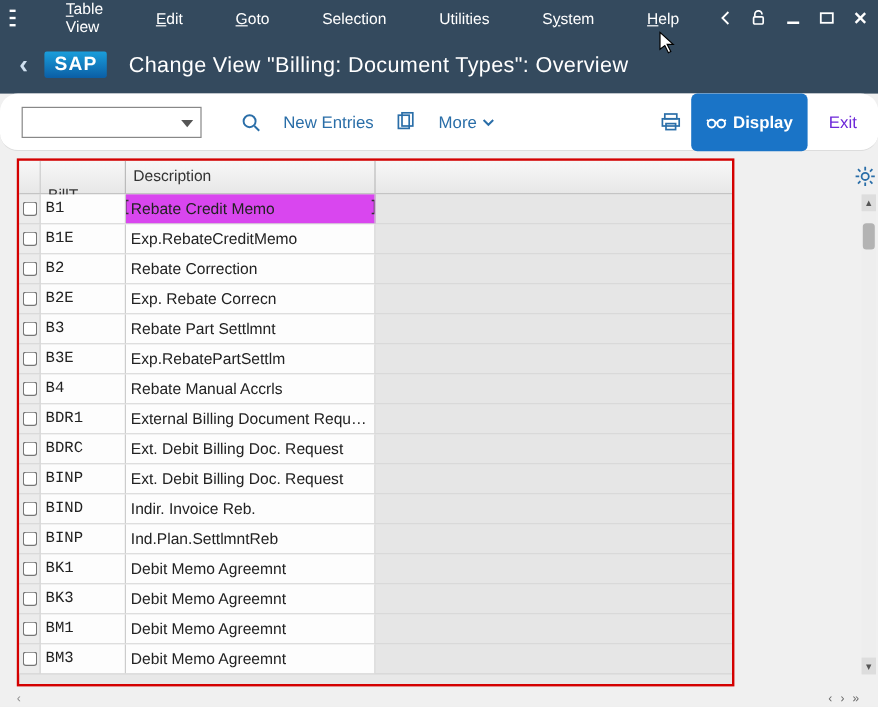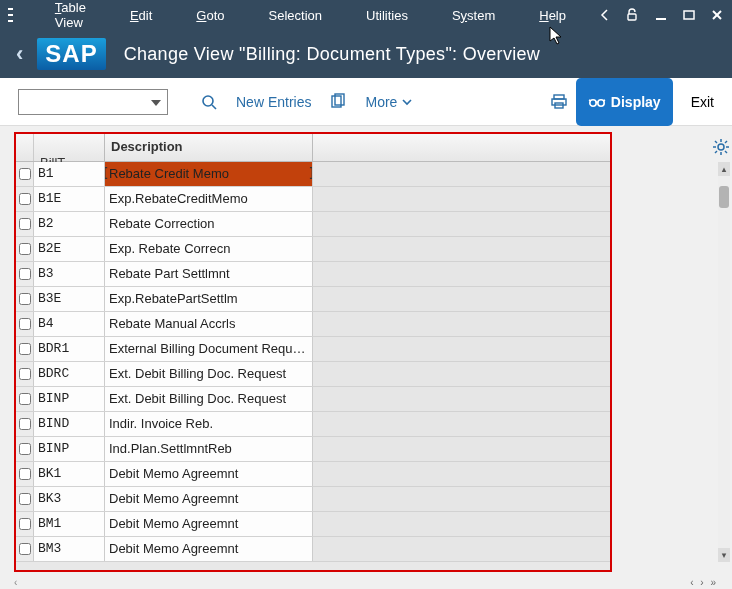--- a/index.html
+++ b/index.html
@@ -8,52 +8,52 @@
   .menubar { background: #344a5e; height: 30px; display: flex; align-items: center; padding: 0 8px; color: #fff; font-size: 13px; }
   .menubar .hamburger { width: 18px; height: 14px; display: flex; flex-direction: column; justify-content: space-between; margin-right: 18px; cursor: pointer; }
   .menubar .hamburger span { height: 2px; background: #fff; }
   .menu-item { margin-right: 20px; cursor: pointer; margin-left: 24px; }
   .menu-item u { text-decoration: underline; }
   .menu-spacer { flex: 1; }
   .win-ctrl { margin-left: 14px; cursor: pointer; display: inline-flex; align-items: center; }
   
   .titlebar { background: #344a5e; height: 48px; display: flex; align-items: center; padding: 0 16px; color: #fff; }
   .back-btn { font-size: 22px; color: #cfe0f0; margin-right: 14px; cursor: pointer; font-weight: bold; }
-  .sap-logo { font-weight: 900; font-size: 24px; color: #fff; background: linear-gradient(#1a9edb,#0b5ea5); padding: 2px 8px; margin-right: 18px; border-radius: 2px; letter-spacing: 1px; }
+  .sap-logo { font-weight: 900; font-size: 16px; color: #fff; background: linear-gradient(#1a9edb,#0b5ea5); padding: 2px 8px; margin-right: 18px; border-radius: 2px; letter-spacing: 1px; }
   .page-title { font-size: 18px; font-weight: 400; letter-spacing: 0.3px; }
   
-  .toolbar { background: #fff; height: 48px; display: flex; align-items: center; padding: 0 18px; border-bottom: 1px solid #ddd; }
+  .toolbar { background: #fff; height: 48px; display: flex; align-items: center; padding: 0 18px; border-bottom: 1px solid #ddd; border-radius: 15px; }
   .combo { width: 150px; height: 26px; border: 1px solid #888; position: relative; background: #fff; }
   .combo::after { content: ""; position: absolute; right: 6px; top: 10px; border-left: 5px solid transparent; border-right: 5px solid transparent; border-top: 6px solid #555; }
   .tool-gap { width: 24px; }
   .tool-icon { color: #2a6ea8; margin: 0 8px; cursor: pointer; display: inline-flex; }
   .tool-text { color: #2a6ea8; font-size: 14px; margin: 0 10px; cursor: pointer; display: inline-flex; align-items: center; }
   .tool-text .chev { margin-left: 4px; }
   .toolbar-spacer { flex: 1; }
   .display-btn { background: #1a74c7; color: #fff; border: none; border-radius: 5px; padding: 16px 12px; font-size: 14px; font-weight: bold; cursor: pointer; display: inline-flex; align-items: center; }
   .display-btn .glasses { margin-right: 5px; }
-  .exit-link { color: #000000; font-size: 14px; margin-left: 18px; cursor: pointer; }
+  .exit-link { color: #6d28d9; font-size: 14px; margin-left: 18px; cursor: pointer; }
   
   .content { position: relative; padding: 6px 14px 0 14px; height: calc(589px - 30px - 48px - 48px - 14px); }
   .redbox { border: 2px solid #d40000; width: 598px; height: 440px; position: relative; background: #e8e8e8; overflow: hidden; }
   
   .grid-header { display: flex; height: 28px; background: linear-gradient(#f7f7f7,#e7e7e7); border-bottom: 1px solid #bbb; font-size: 13px; color: #333; }
   .col-check-h { width: 18px; border-right: 1px solid #ccc; }
   .col-billt-h { width: 71px; padding: 21px 6px; border-right: 1px solid #bbb; }
-  .col-desc-h { width: 208px; padding: 5px 6px; border-right: 1px solid #bbb; font-weight: bold; }
+  .col-desc-h { width: 208px; padding: 5px 6px; border-right: 1px solid #bbb; }
   .col-rest-h { flex:1; }
   
   .grid-body { }
   .row { display: flex; height: 25px; font-size: 13px; color: #222; border-bottom: 1px solid #d2d2d2; }
   .col-check { width: 18px; background: #ececec; border-right: 1px solid #ccc; display:flex; align-items:center; justify-content:center; }
   .col-check input { width:12px; height:12px; }
   .col-billt { width: 71px; background: #fdfdfd; border-right: 1px solid #ccc; padding: 4px 4px; font-family: "Courier New", monospace; font-size: 13px; }
   .col-desc { width: 208px; background: #fdfdfd; border-right: 1px solid #ccc; padding: 4px 4px; white-space: nowrap; overflow: hidden; text-overflow: ellipsis; }
   .col-rest { flex:1; background: #e6e6e6; }
-  .row.selected .col-desc { background: #c2410c; position: relative; }
+  .row.selected .col-desc { background: #d946ef; position: relative; }
   .sel-brackets::before { content:"["; position:absolute; left:-2px; top:2px; color:#333; font-weight:bold; }
   .sel-brackets::after { content:"]"; position:absolute; right:-2px; top:2px; color:#333; font-weight:bold; }
   
   .right-icons { position: absolute; right: 2px; top: 12px; display:flex; flex-direction:column; align-items:center; }
   .gear { color: #2a6ea8; cursor:pointer; }
   .vscroll { position:absolute; right:2px; top:36px; width:12px; height:400px; background:#eee; }
   .vscroll .up, .vscroll .down { height:14px; background:#ddd; text-align:center; font-size:9px; color:#555; line-height:14px; }
   .vscroll .thumb { position:absolute; right:1px; top:24px; width:10px; height:22px; background:#b3b3b3; border-radius:3px; }
   
   .bottom-scroll { position:absolute; left:14px; right:14px; bottom:0; height:14px; display:flex; align-items:center; font-size:10px; color:#666; }

